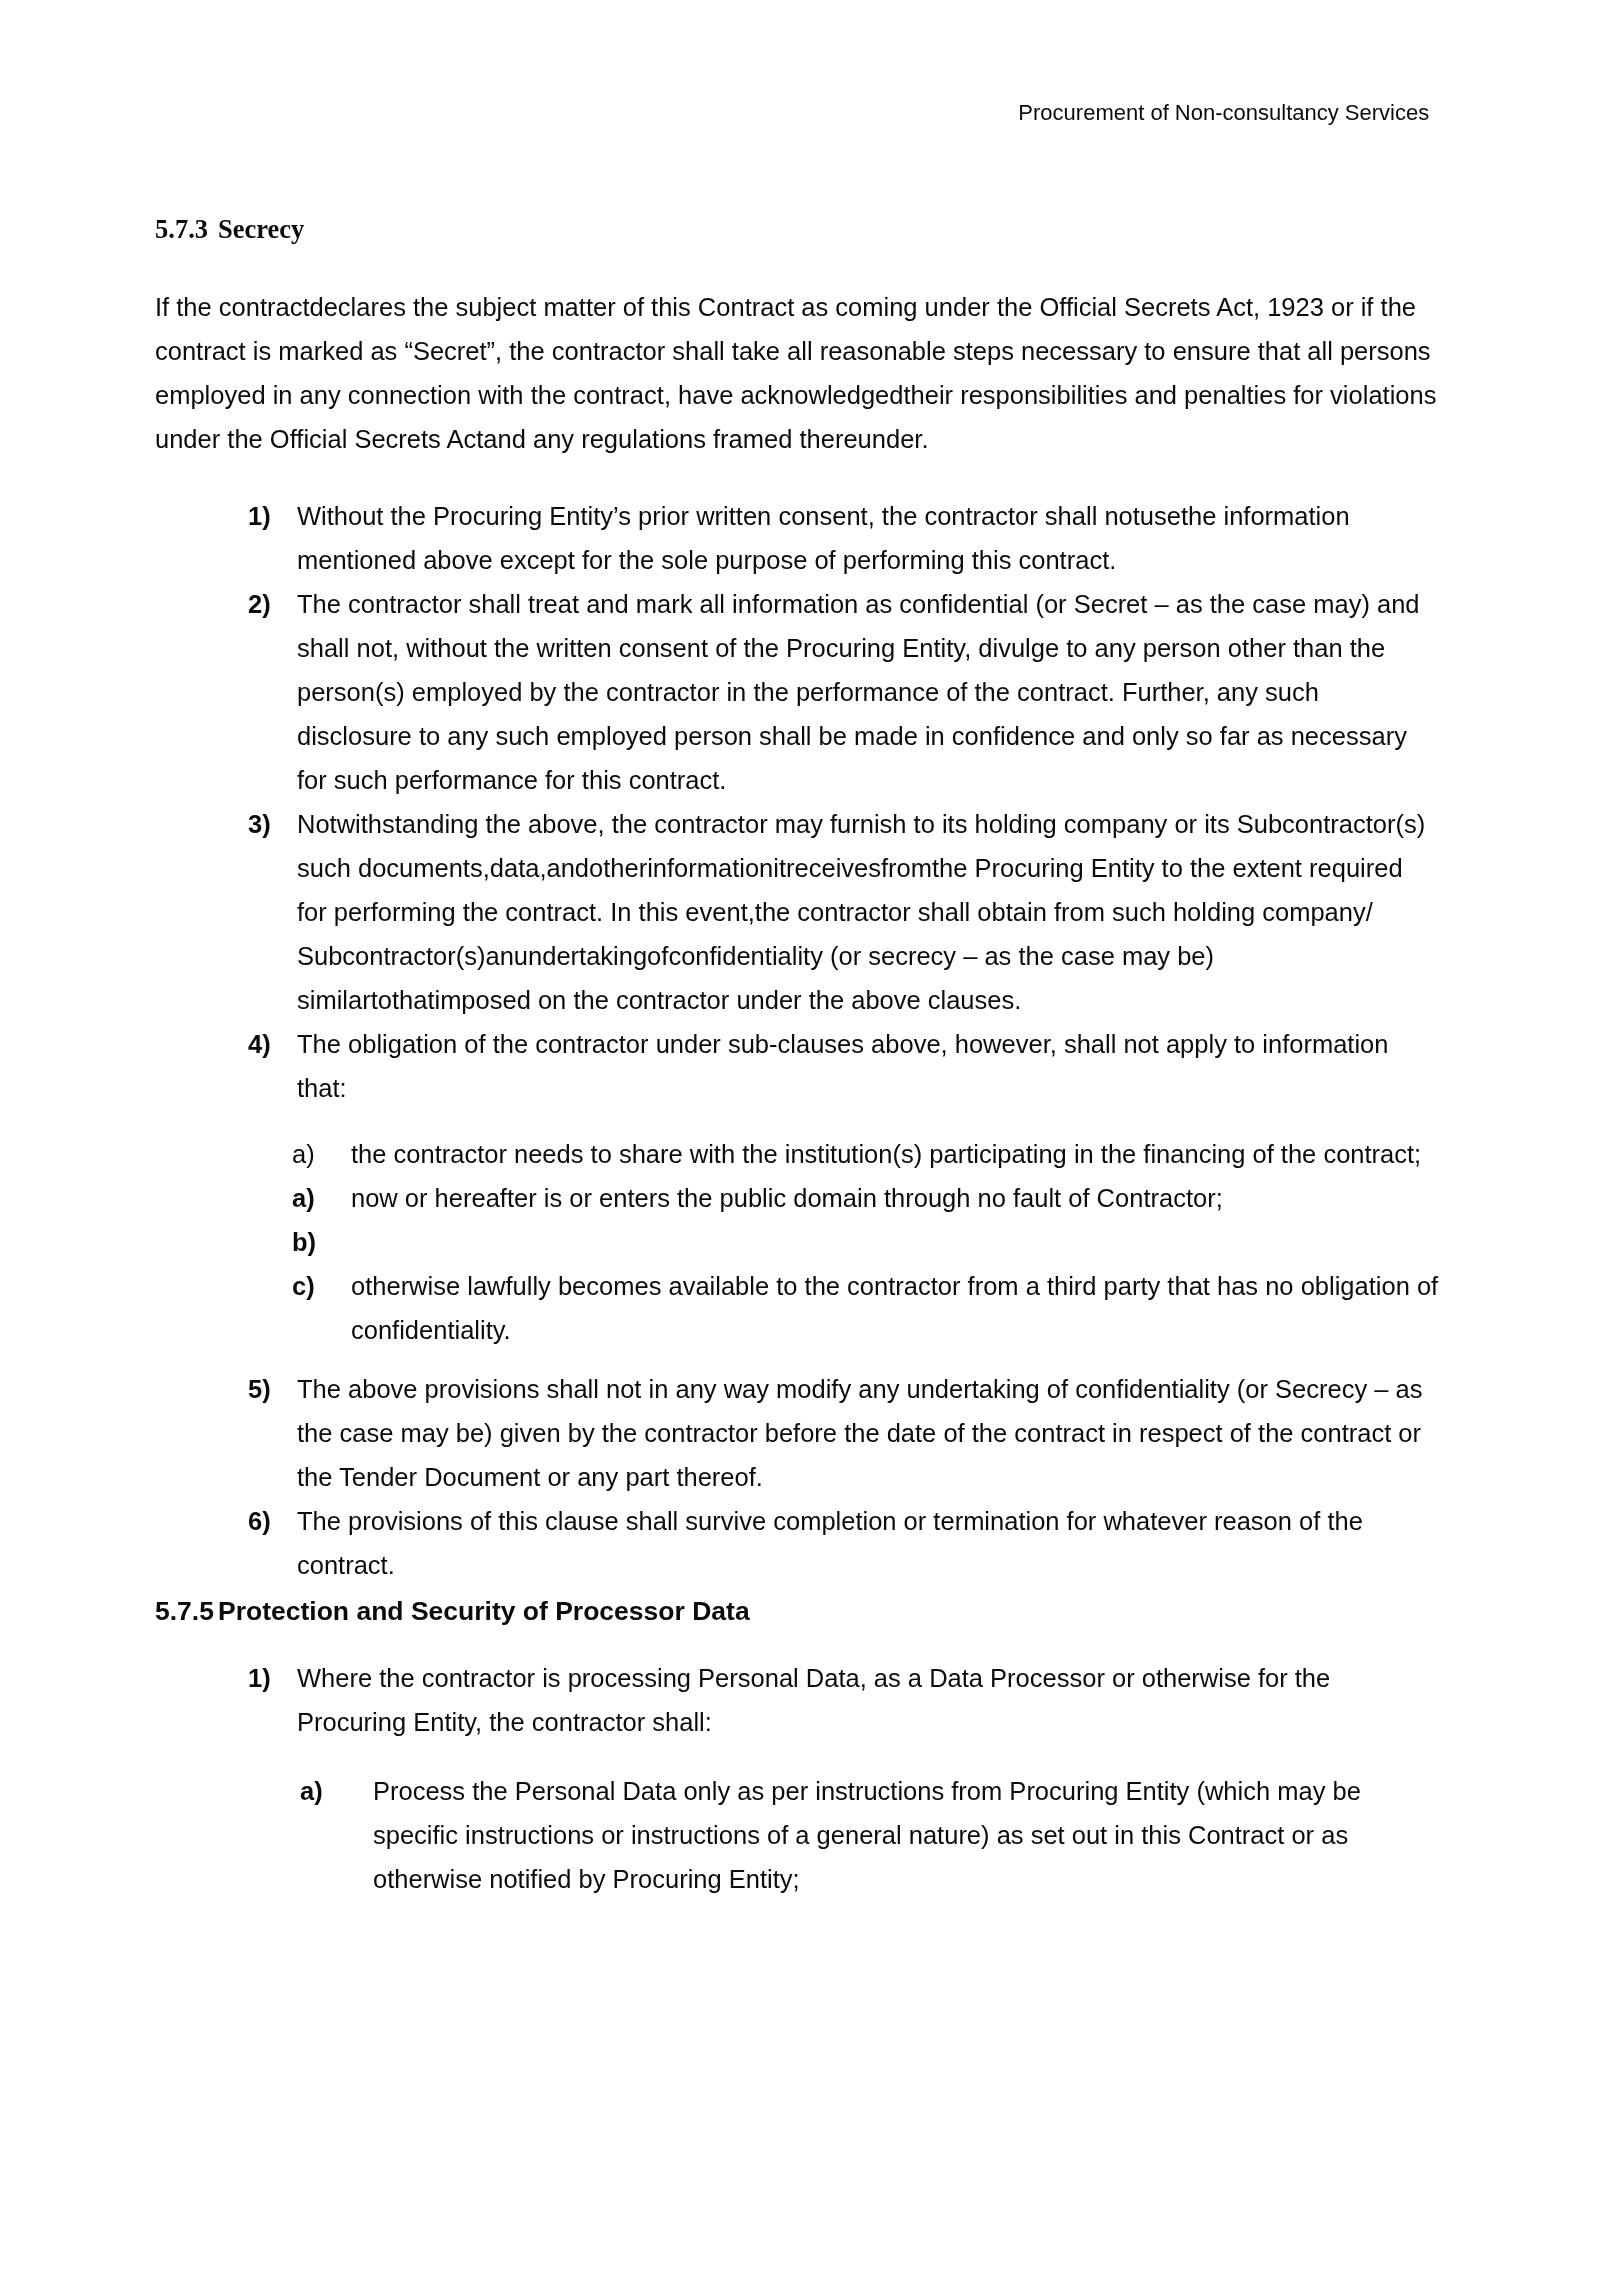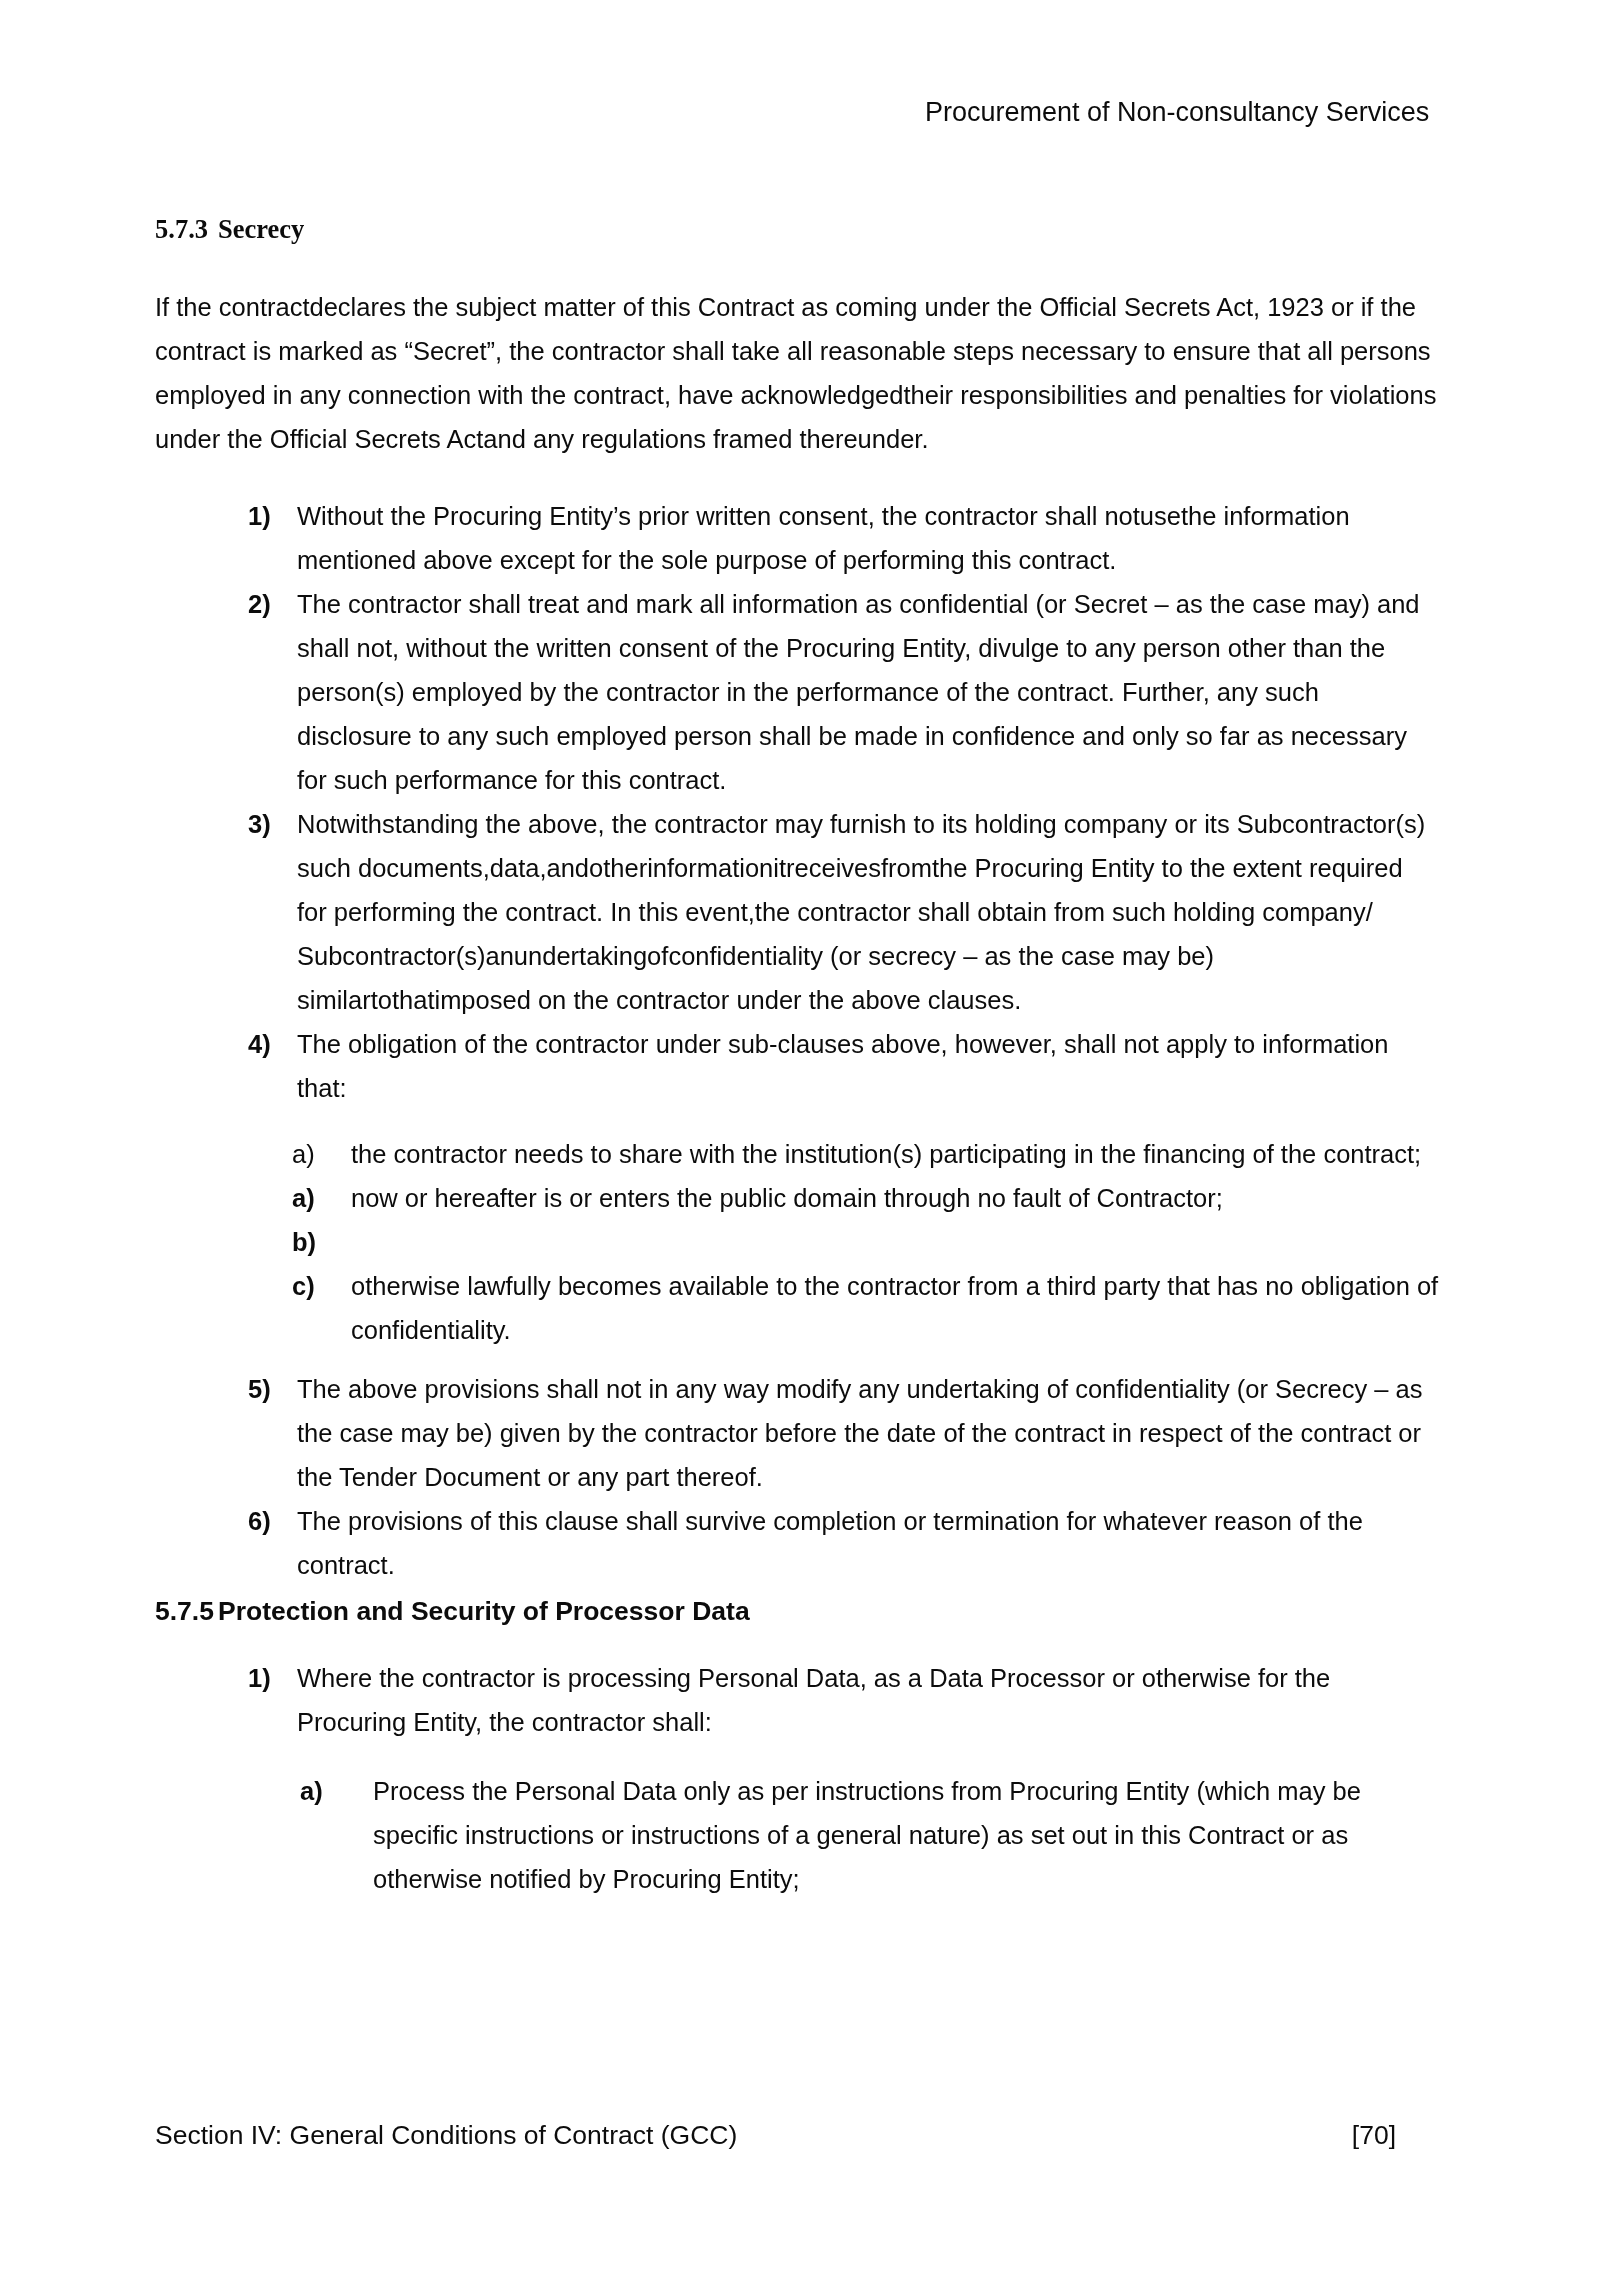--- a/index.html
+++ b/index.html
@@ -16,21 +16,21 @@
     .content {
       position: absolute;
       left: 155px;
       top: 0;
       width: 1284px;
     }
     .header {
       padding-top: 96px;
       padding-right: 9.8px;
       text-align: right;
-      font-size: 27px;
+      font-size: 22px;
       line-height: 33px;
     }
     .section-heading {
       display: flex;
       font-size: 26.5px;
       line-height: 33px;
       font-weight: bold;
     }
     .section-heading .h-num { width: 63px; flex-shrink: 0; }
     .heading-573 { margin-top: 84px; font-family: Liberation Serif, serif; }
@@ -154,18 +154,14 @@
 
     <div class="list sublist-575">
       <div class="li sub2">
         <span class="marker">a)</span>
         <span class="text">Process the Personal Data only as per instructions from Procuring Entity (which may be specific instructions or instructions of a general nature) as set out in this Contract or as otherwise notified by Procuring Entity;</span>
       </div>
     </div>
 
   </div>
 
-  <div class="footer">
-    <span class="footer-left">Section IV: General Conditions of Contract (GCC)</span>
-    <span class="footer-right">[70]</span>
-  </div>
 </div>
 
 
 </body></html>

